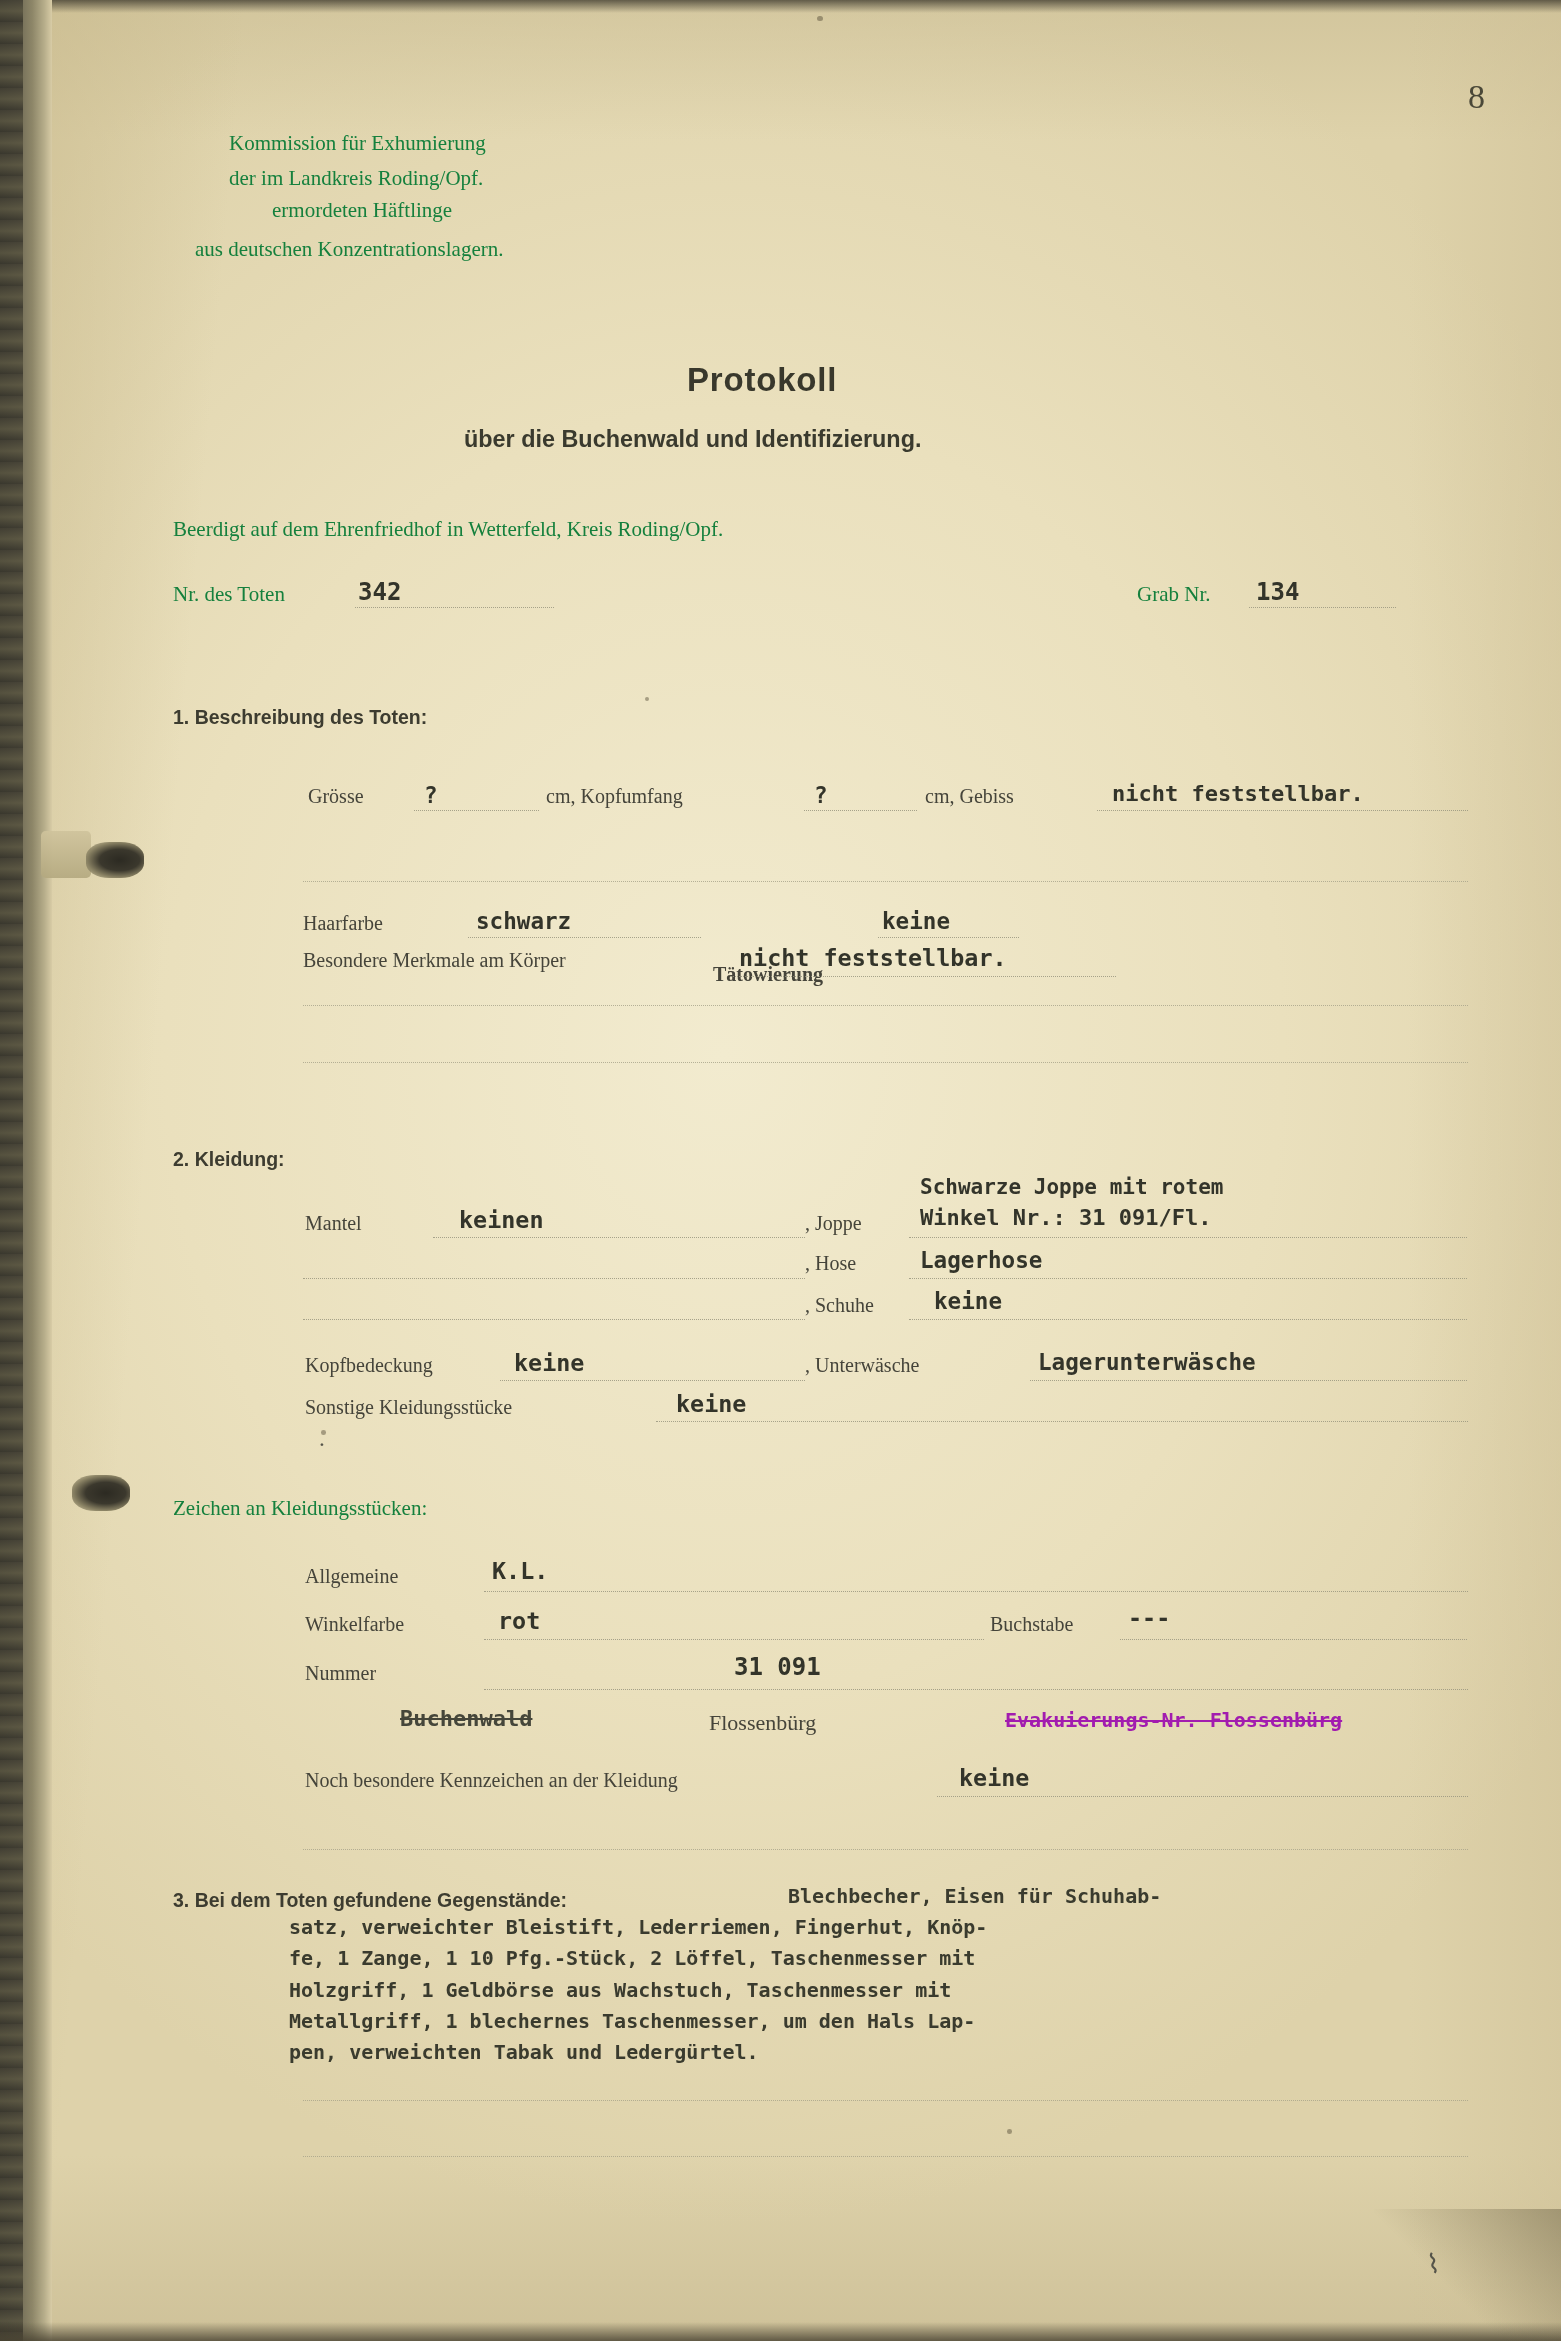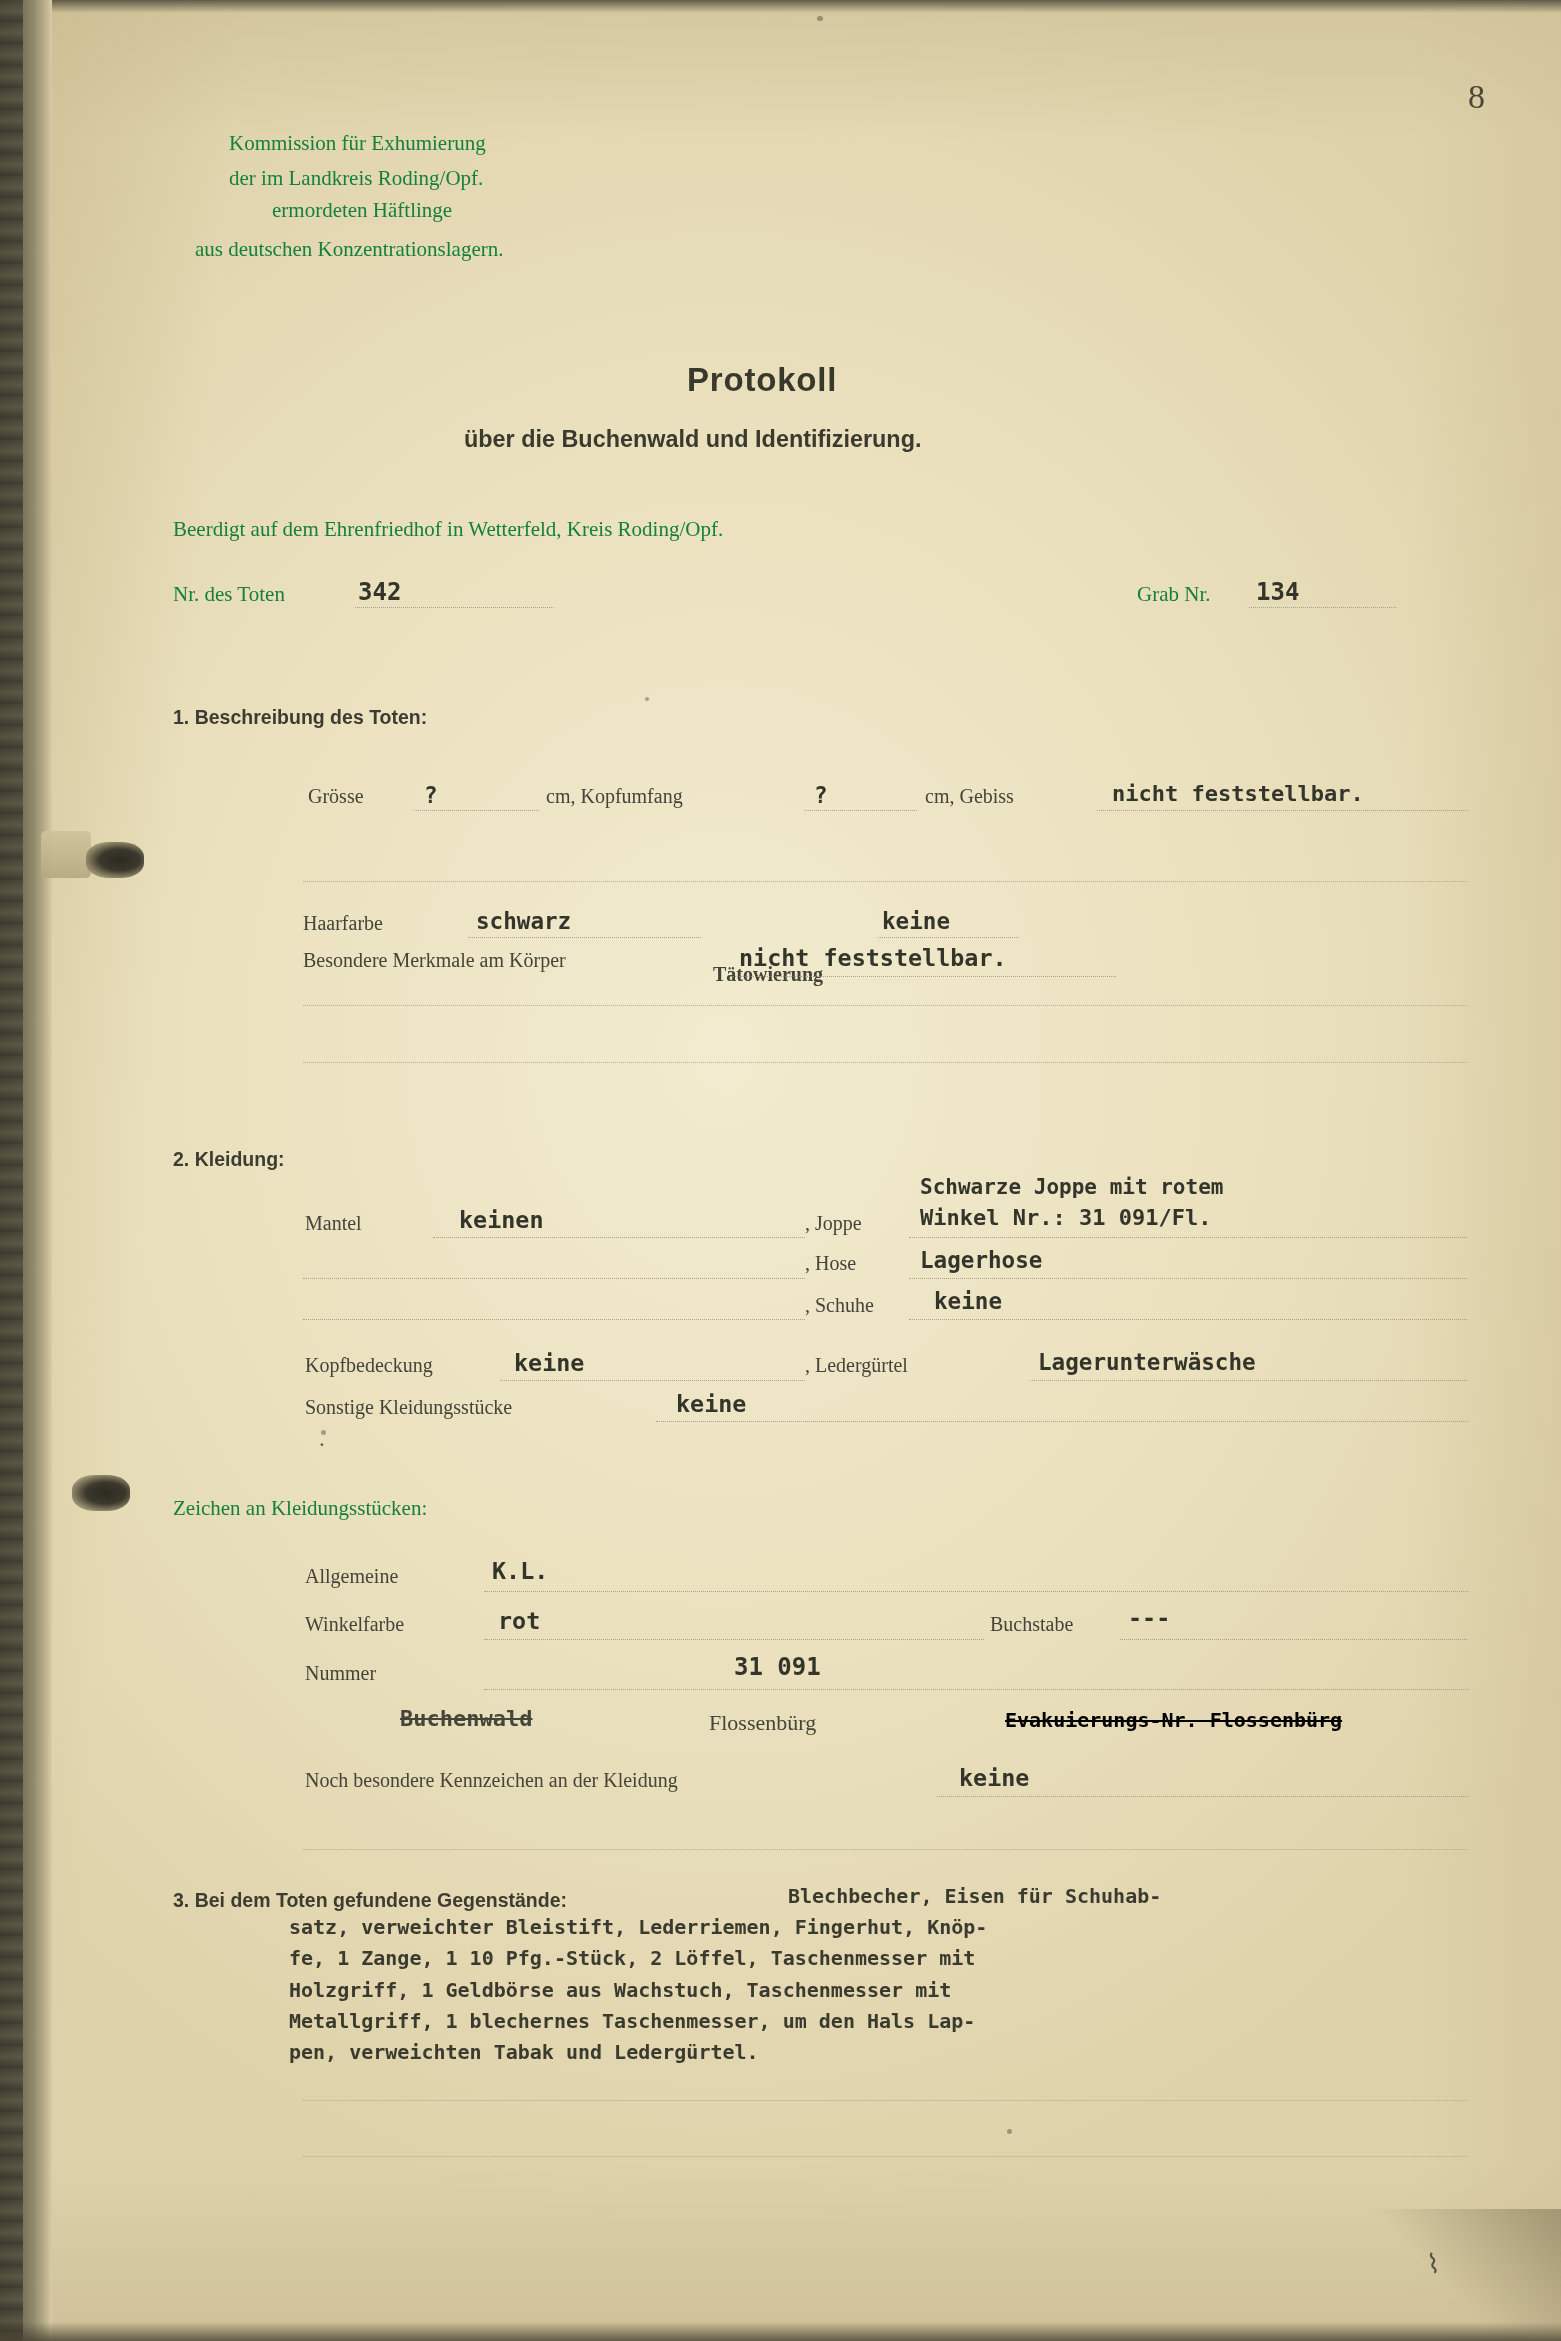--- a/index.html
+++ b/index.html
@@ -254,21 +254,21 @@
   <div class="dotline" style="left:909px; top:1278px; width:558px;"></div>
 
   <div class="dotline" style="left:303px; top:1319px; width:502px;"></div>
   <div class="t label" style="left:805px; top:1294px;">, Schuhe</div>
   <div class="t blk" style="left:934px; top:1288px; font-size:22.6px;">keine</div>
   <div class="dotline" style="left:909px; top:1319px; width:558px;"></div>
 
   <div class="t label" style="left:305px; top:1354px;">Kopfbedeckung</div>
   <div class="t blk" style="left:514px; top:1349px; font-size:23.4px;">keine</div>
   <div class="dotline" style="left:500px; top:1380px; width:305px;"></div>
-  <div class="t label" style="left:805px; top:1354px;">, Ledergürtel</div>
+  <div class="t label" style="left:805px; top:1354px;">, Unterwäsche</div>
   <div class="t blk type-pale" style="left:1038px; top:1349px; font-size:22.6px;">Lagerunterwäsche</div>
   <div class="dotline" style="left:1030px; top:1380px; width:437px;"></div>
 
   <div class="t label" style="left:305px; top:1396px;">Sonstige Kleidungsstücke</div>
   <div class="t blk" style="left:676px; top:1390px; font-size:23.4px;">keine</div>
   <div class="dotline" style="left:656px; top:1421px; width:812px;"></div>
 
   <div class="pencilmark" style="left:319px; top:1425px;">.</div>
 
   <div class="t hdr faded" style="left:173px; top:1496px;">Zeichen an Kleidungsstücken:</div>
@@ -283,21 +283,21 @@
   <div class="t label" style="left:990px; top:1613px;">Buchstabe</div>
   <div class="t blk" style="left:1128px; top:1604px; font-size:23.4px;">---</div>
   <div class="dotline" style="left:1120px; top:1639px; width:347px;"></div>
 
   <div class="t label" style="left:305px; top:1662px;">Nummer</div>
   <div class="t blk" style="left:734px; top:1653px; font-size:24px;">31 091</div>
   <div class="dotline" style="left:484px; top:1689px; width:984px;"></div>
 
   <div class="t blk strike" style="left:400px; top:1706px; font-size:22px; color:#45463a;">Buchenwald</div>
   <div class="t label" style="left:709px; top:1710px; font-size:22px;">Flossenbürg</div>
-  <div class="t blk-sm strike" style="left:1005px; top:1708px; font-size:20px; color:#000000;">Evakuierungs-Nr. Flossenbürg</div>
+  <div class="t blk-sm strike" style="left:1005px; top:1708px; font-size:20px; color:#a21caf;">Evakuierungs-Nr. Flossenbürg</div>
 
   <div class="t label" style="left:305px; top:1769px;">Noch besondere Kennzeichen an der Kleidung</div>
   <div class="t blk" style="left:959px; top:1764px; font-size:23.4px;">keine</div>
   <div class="dotline" style="left:937px; top:1796px; width:531px;"></div>
 
   <div class="ruleline" style="left:303px; top:1849px; width:1165px;"></div>
 
   <div class="t section-head" style="left:173px; top:1889px;">3. Bei dem Toten gefundene Gegenstände:</div>
   <div class="found-block" style="left:788px; top:1883px;">Blechbecher, Eisen für Schuhab-</div>
   <div class="found-block" style="left:289px; top:1914px;">satz, verweichter Bleistift, Lederriemen, Fingerhut, Knöp-</div>

